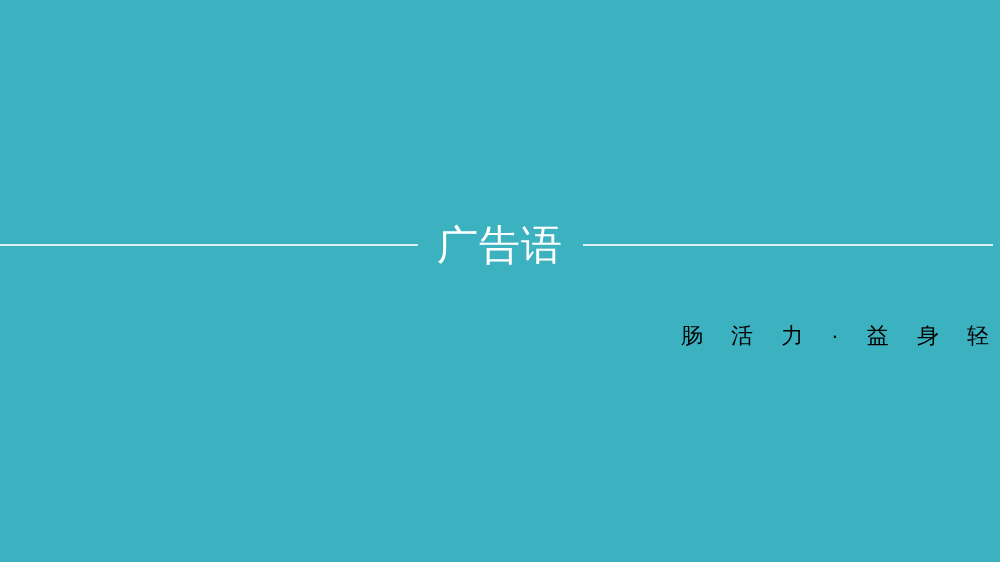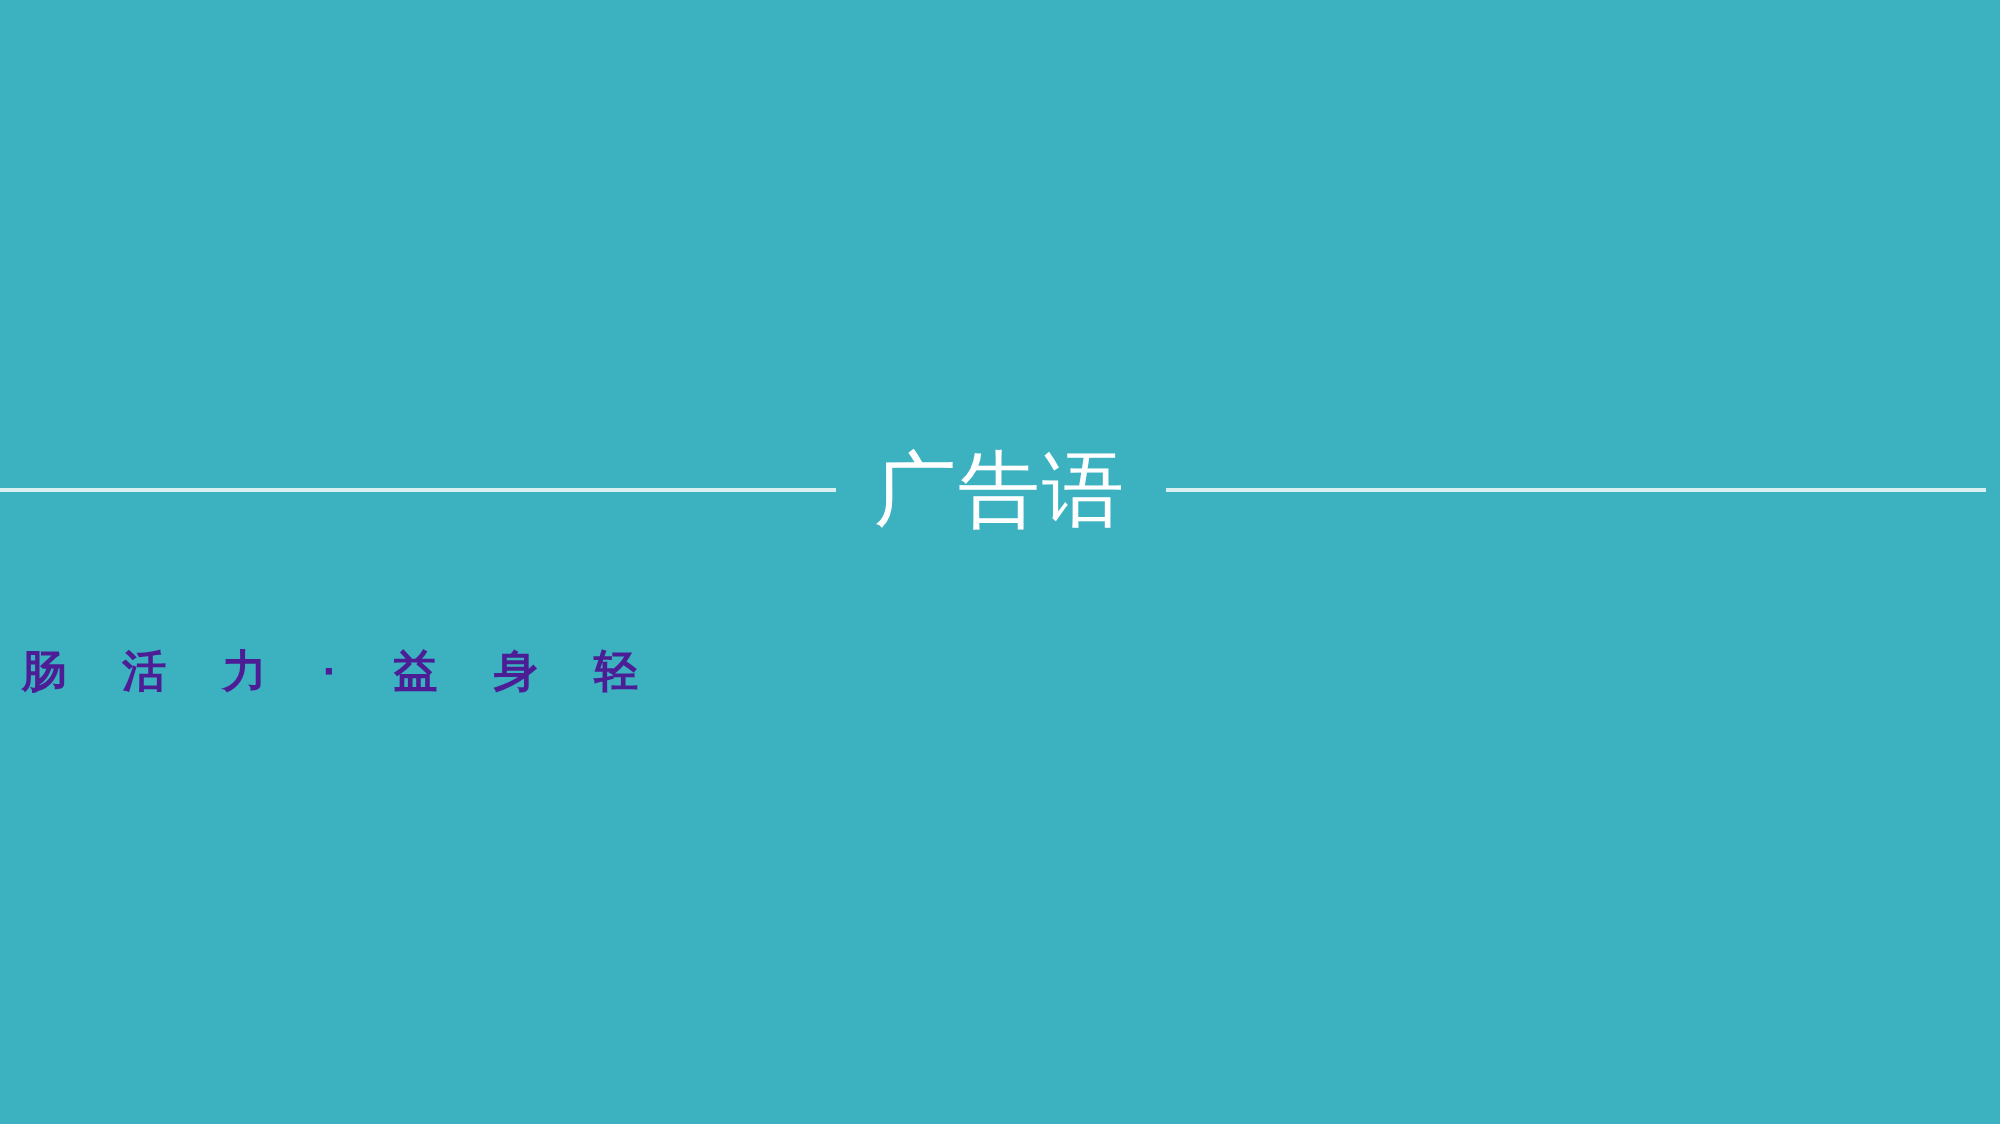--- a/index.html
+++ b/index.html
@@ -56,25 +56,25 @@
     letter-spacing: 1px;
     white-space: nowrap;
   }
 
   
   .subtitle {
     position: absolute;
     left: 0;
     top: 320px;
     width: 1000px;
-    text-align: left;
-    color: #4c1d95;
+    text-align: right;
+    color: #000000;
     font-size: 22px;
     line-height: 32px;
-    font-weight: 700;
+    font-weight: 400;
     letter-spacing: 11px;
     
     text-indent: 11px;
     white-space: nowrap;
   }
 </style>
 </head>
 <body>
 
 <div id="slide">

